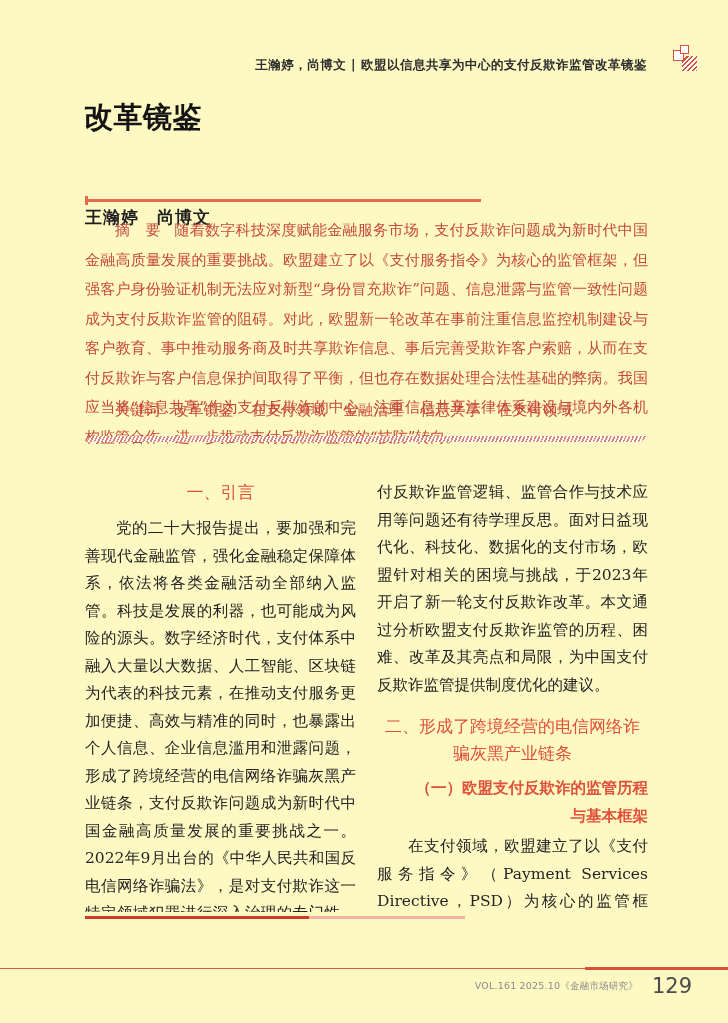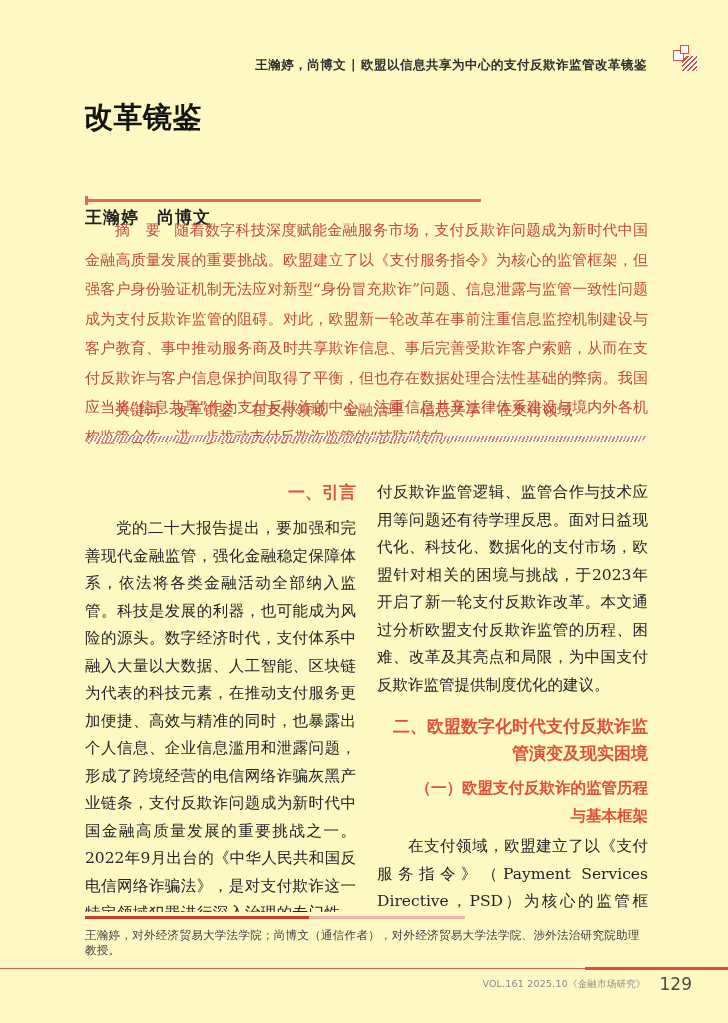--- a/index.html
+++ b/index.html
@@ -62,22 +62,22 @@
     position:absolute;top:479px;left:85px;width:563px;height:433px;
     display:flex;gap:21px;overflow:hidden;
   }
   .col{width:271px;font-size:15.5px;line-height:27.5px;color:#242424;text-align:justify;}
   .col p{margin:0;}
   .indent{text-indent:2em;}
   .noindent{text-indent:0;}
   .section-heading{
     margin:0 0 9px 0;
     font-family:"DejaVu Sans","Liberation Sans",sans-serif;
-    font-weight:700;font-size:17px;line-height:27px;
-    color:#e0503a;text-align:right;
+    font-weight:400;font-size:17px;line-height:27px;
+    color:#e0503a;text-align:center;
   }
   .col-right .section-heading{margin:14px 0 8px 0;}
   .sub-heading{
     margin:3px 0 3px 0;
     font-family:"DejaVu Sans","Liberation Sans",sans-serif;
     font-weight:700;font-size:15.5px;line-height:27.5px;
     color:#e0503a;text-indent:2em;text-align:right;
   }
 
   
@@ -93,21 +93,21 @@
   
   .bottom-rule{position:absolute;top:968px;left:0;width:728px;height:1.2px;background:#d4604a;}
   .bottom-rule .thick{position:absolute;right:0;top:-1.4px;width:143px;height:3.8px;background:#d94f38;}
   .footer{
     position:absolute;top:974px;left:0;width:728px;box-sizing:border-box;
     display:flex;justify-content:flex-end;align-items:center;gap:14px;
     padding-right:36px;
     font-family:"DejaVu Sans","Liberation Sans",sans-serif;
   }
   .journal-info{font-size:9.5px;color:#8a8a8a;letter-spacing:.2px;}
-  .page-number{font-size:17px;color:#4a4a4a;}
+  .page-number{font-size:21px;color:#4a4a4a;}
 </style>
 </head>
 <body>
 
 <div class="page">
 
   <div class="running-header">
     <span>王瀚婷，尚博文 | 欧盟以信息共享为中心的支付反欺诈监管改革镜鉴</span>
   </div>
 
@@ -134,28 +134,27 @@
 
   <div class="hatch-band"></div>
 
   <div class="columns">
     <div class="col col-left">
       <h2 class="section-heading">一、引言</h2>
       <p class="indent">党的二十大报告提出，要加强和完善现代金融监管，强化金融稳定保障体系，依法将各类金融活动全部纳入监管。科技是发展的利器，也可能成为风险的源头。数字经济时代，支付体系中融入大量以大数据、人工智能、区块链为代表的科技元素，在推动支付服务更加便捷、高效与精准的同时，也暴露出个人信息、企业信息滥用和泄露问题，形成了跨境经营的电信网络诈骗灰黑产业链条，支付反欺诈问题成为新时代中国金融高质量发展的重要挑战之一。2022年9月出台的《中华人民共和国反电信网络诈骗法》，是对支付欺诈这一特定领域犯罪进行深入治理的专门性、综合性法律，围绕金融欺诈乱象规定了“金融治理”专章。不过，这部法律中有关支</p>
     </div>
     <div class="col col-right">
       <p class="noindent">付反欺诈监管逻辑、监管合作与技术应用等问题还有待学理反思。面对日益现代化、科技化、数据化的支付市场，欧盟针对相关的困境与挑战，于2023年开启了新一轮支付反欺诈改革。本文通过分析欧盟支付反欺诈监管的历程、困难、改革及其亮点和局限，为中国支付反欺诈监管提供制度优化的建议。</p>
-      <h2 class="section-heading">二、欧盟数字化时代支付反欺诈监管演变及现实困境</h2>
+      <h2 class="section-heading">二、形成了跨境经营的电信网络诈骗灰黑产业链条</h2>
       <h3 class="sub-heading">（一）欧盟支付反欺诈的监管历程与基本框架</h3>
       <p class="indent">在支付领域，欧盟建立了以《支付服务指令》（Payment Services Directive，PSD）为核心的监管框架，并根据市场发展与监管效果不断更新迭代。欧盟议会于</p>
     </div>
   </div>
 
   <div class="footnote-rule"></div>
-  <p class="footnote">王瀚婷，对外经济贸易大学法学院；尚博文（通信作者），对外经济贸易大学法学院、涉外法治研究院助理教授。</p>
 
   <div class="bottom-rule">
     <span class="thick"></span>
   </div>
 
   <div class="footer">
     <span class="journal-info">VOL.161 2025.10《金融市场研究》</span>
     <span class="page-number">129</span>
   </div>
 

